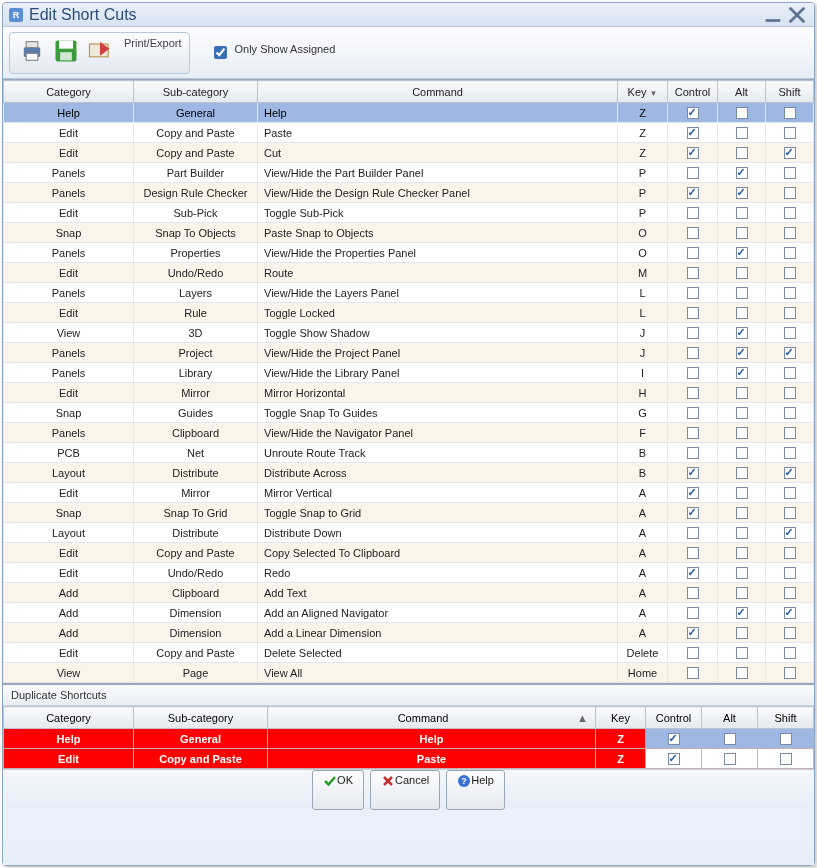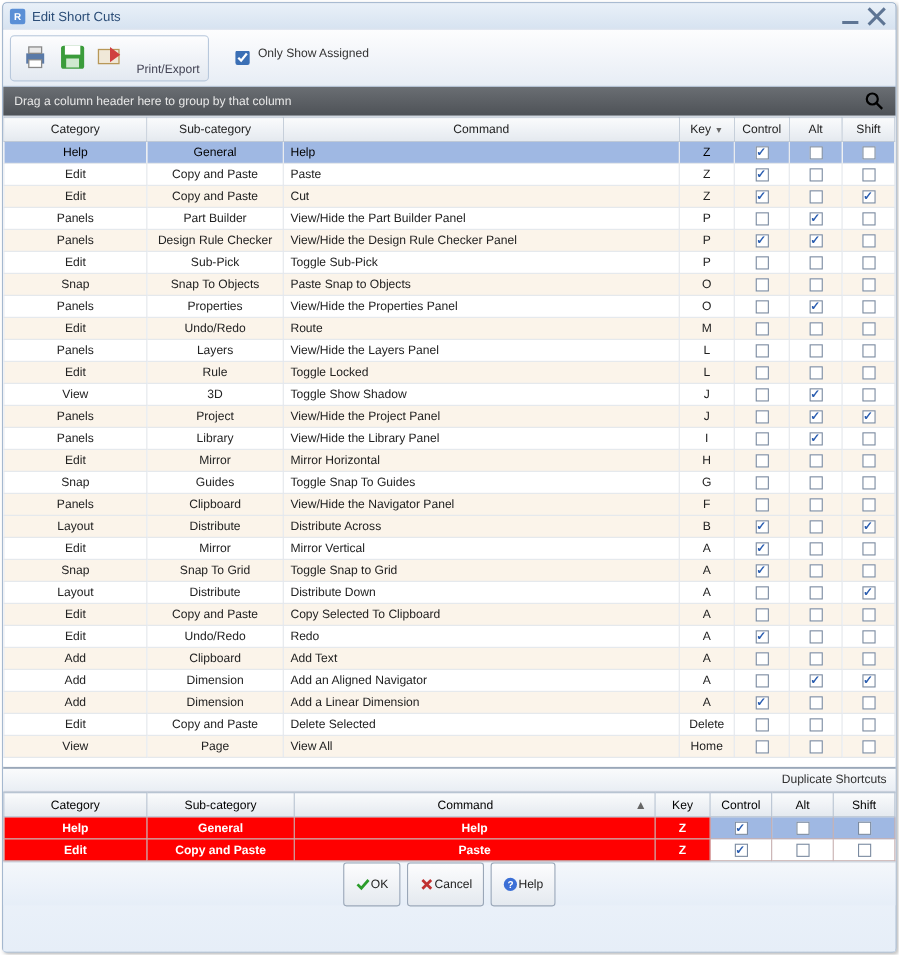--- a/index.html
+++ b/index.html
@@ -31,42 +31,42 @@
     align-items: center;
     padding: 0 6px;
     border-radius: 4px 4px 0 0;
   }
   .titlebar .appicon {
     width: 14px; height: 14px; margin-right: 6px;
     background: #5a8fd6; border-radius: 2px;
     display:flex;align-items:center;justify-content:center;
     color:#fff;font-weight:bold;font-size:9px;
   }
-  .titlebar .title { color: #2b4d77; font-size: 12px; }
+  .titlebar .title { color: #2b4d77; font-size: 16px; }
   .titlebar .spacer { flex: 1; }
   .titlebar .winbtn {
     width: 22px; height: 16px;
     display:flex;align-items:center;justify-content:center;
     color:#5e7594;
     margin-left: 2px;
     border-radius: 2px;
   }
 
   .toolbar {
     height: 52px;
     background: linear-gradient(#fdfdfe, #e7edf5);
     border-bottom: 1px solid #b8c8dc;
     display: flex;
     align-items: center;
     padding: 4px 6px;
     gap: 20px;
   }
   .tool-group {
     display: flex;
-    align-items: flex-end;
+    align-items: flex-start;
     background: linear-gradient(#fdfdfe, #e3e9f1);
     border: 1px solid #b8c8dc;
     border-radius: 4px;
     padding: 4px 8px;
     height: 42px;
   }
   .tool-icons { display:flex; align-items:center; gap:6px; }
   .tool-icons svg { width: 28px; height: 28px; }
   .tool-label { margin-left: 10px; color:#445; }
   .only-assigned { display:flex; align-items:flex-start; gap:4px; color:#333; }
@@ -143,21 +143,20 @@
     flex: 1;
     border-top: 2px solid #9aa7b8;
     background: linear-gradient(#f4f7fb, #e6eef8);
     display:flex;flex-direction:column;
   }
   .dup-title {
     padding: 4px 8px;
     color:#333;
     background: linear-gradient(#fafbfc, #e9eef4);
     border-bottom:1px solid #c8d0db;
-    text-align:right;
   }
   table.dupgrid {
     width: 100%; border-collapse: collapse; table-layout: fixed;
   }
   table.dupgrid th {
     background: linear-gradient(#fafbfc, #e4e9ef);
     border: 1px solid #b8c4d2;
     font-weight: normal;
     height: 22px;
     font-size: 11px;
@@ -174,21 +173,21 @@
   table.dupgrid td.cbcell { background:#fff; }
   table.dupgrid td.cbcell.sel { background:#9fb8e3; }
 
   .buttonbar {
     height: 40px;
     display:flex;align-items:center;justify-content:center;gap:6px;
     background: linear-gradient(#f4f7fb, #e6eef8);
     border-top: 1px solid #c8d0db;
   }
   .btn {
-    display:flex;align-items:center;gap:0;
+    display:flex;gap:0;
     background: linear-gradient(#fdfdfe, #e4e9ef);
     border:1px solid #9aa7b8;border-radius:3px;
     padding: 3px 10px; height: 40px;
     font-size: 11px; color:#222;
   }
   .btn svg { width:14px;height:14px; }
 
   
   col.cat { width: 130px; }
   col.sub { width: 124px; }
@@ -253,29 +252,20 @@
         </span>
       </div>
       <span class="tool-label">Print/Export</span>
     </div>
     <label class="only-assigned">
       <input type="checkbox" checked="" style="">
       <span>Only Show Assigned</span>
     </label>
   </div>
 
-  <div class="groupbar">
-    <span>Drag a column header here to group by that column</span>
-    <span class="search-icon">
-      <svg viewBox="0 0 18 18">
-          <circle cx="7" cy="7" r="5" fill="none" stroke="#000" stroke-width="2"></circle>
-          <line x1="11" y1="11" x2="16" y2="16" stroke="#000" stroke-width="2"></line>
-        </svg>
-    </span>
-  </div>
 
   <div class="grid-wrap">
     <div class="grid-scroll">
       <table class="grid">
         <colgroup>
           <col class="cat">
             <col class="sub">
             <col class="cmd">
             <col class="key">
             <col class="ctl">
@@ -436,20 +426,29 @@
               <td class="c-center">G</td>
               <td class="c-center"><span class="cb"></span></td>
               <td class="c-center"><span class="cb"></span></td>
               <td class="c-center"><span class="cb"></span></td>
             </tr>
             <tr class="odd">
               <td class="c-center">Panels</td>
               <td class="c-center">Clipboard</td>
               <td class="c-left">View/Hide the Navigator Panel</td>
               <td class="c-center">F</td>
+              <td class="c-center"><span class="cb"></span></td>
+              <td class="c-center"><span class="cb"></span></td>
+              <td class="c-center"><span class="cb"></span></td>
+            </tr>
+            <tr class="even">
+              <td class="c-center">PCB</td>
+              <td class="c-center">Net</td>
+              <td class="c-left">Unroute Route Track</td>
+              <td class="c-center">B</td>
               <td class="c-center"><span class="cb"></span></td>
               <td class="c-center"><span class="cb"></span></td>
               <td class="c-center"><span class="cb"></span></td>
             </tr>
             <tr class="odd">
               <td class="c-center">Layout</td>
               <td class="c-center">Distribute</td>
               <td class="c-left">Distribute Across</td>
               <td class="c-center">B</td>
               <td class="c-center"><span class="cb checked"></span></td>

